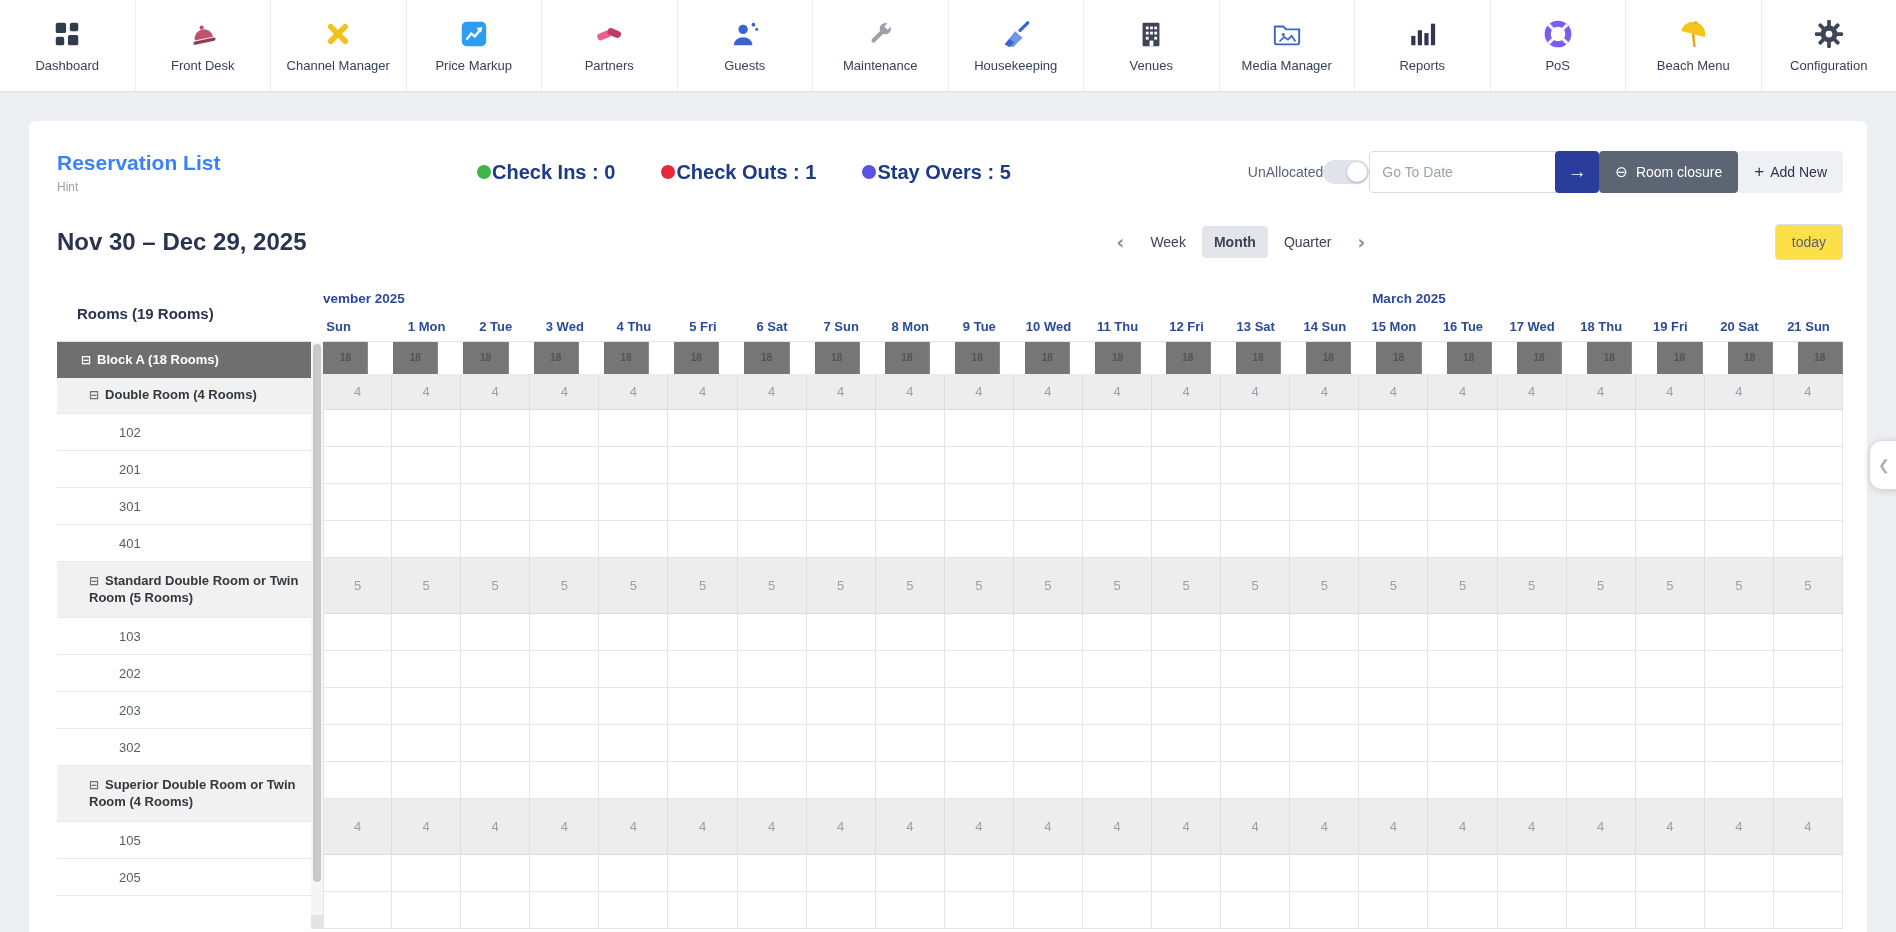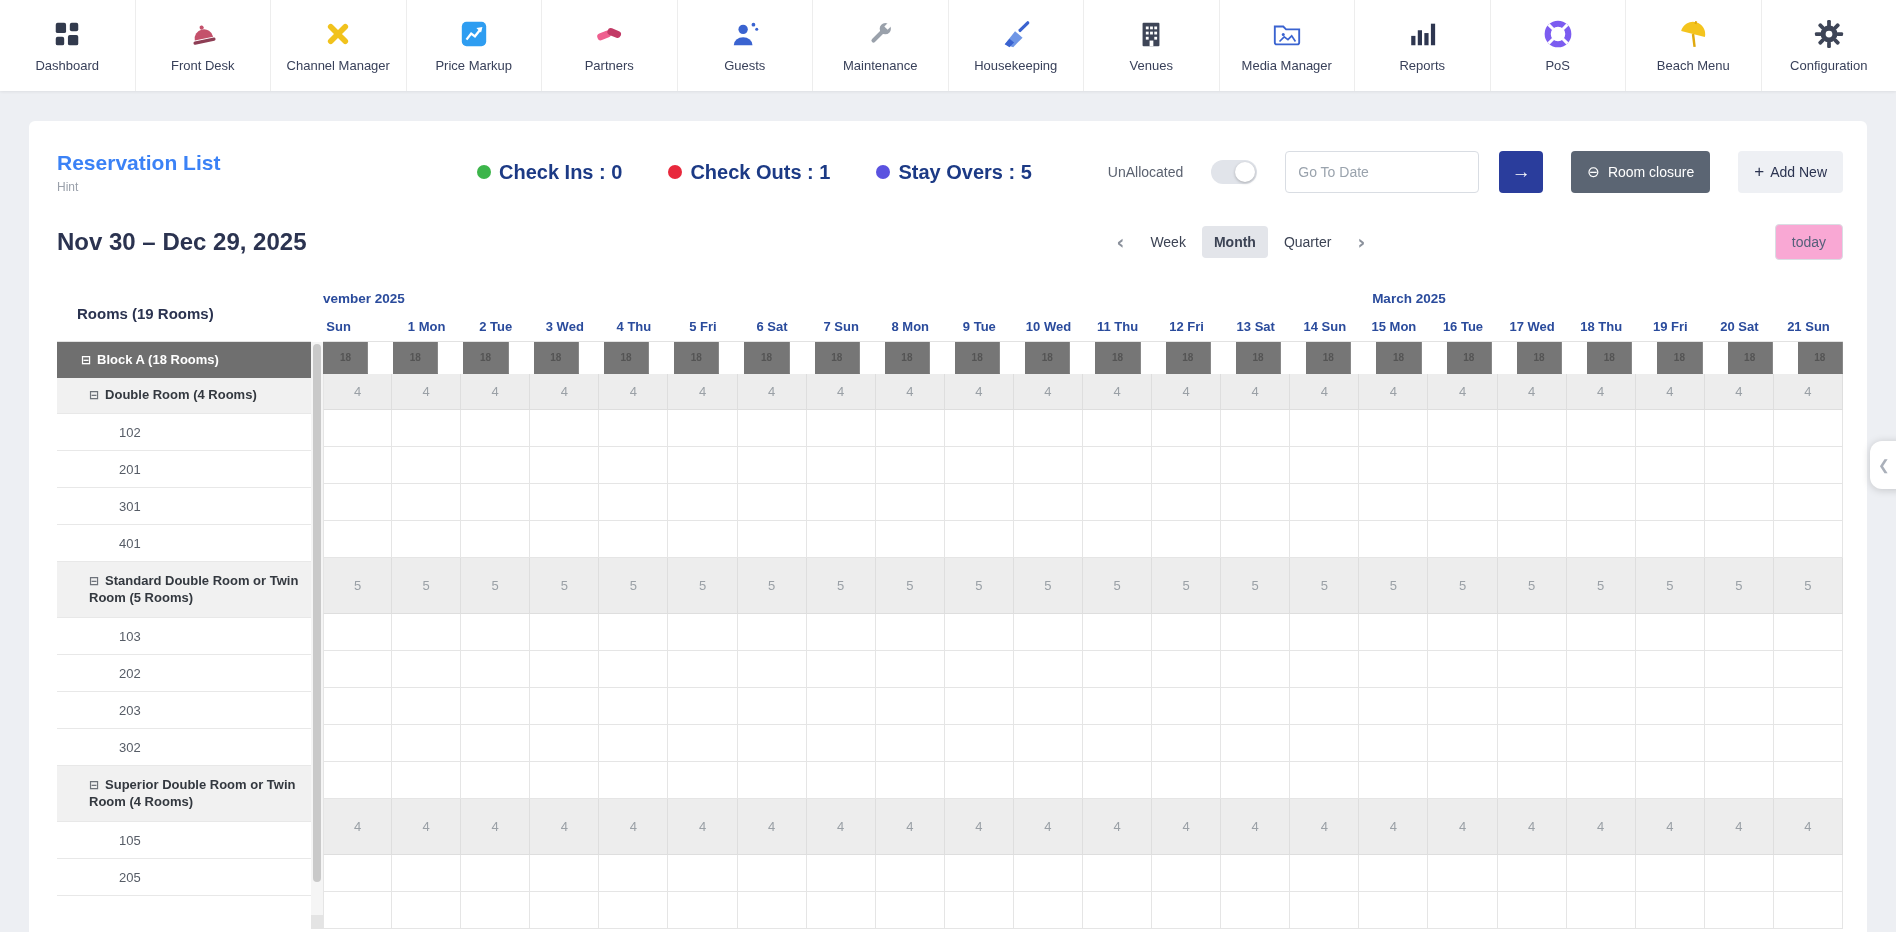--- a/index.html
+++ b/index.html
@@ -16,43 +16,43 @@
   
   .main { padding:30px 29px 0 29px; }
   .card { background:#fff; border-radius:6px; height:840px; overflow:hidden; padding:22px 24px 0 28px; }
 
   
   .header-row { display:flex; align-items:center; height:58px; }
   .title-block { width:360px; }
   .page-title { font-size:21px; font-weight:bold; color:#3b82f6; }
   .page-hint { font-size:12px; color:#9aa0aa; margin-top:5px; }
   .stats { display:flex; align-items:center; gap:46px; margin-left:60px; }
-  .stat { display:flex; align-items:center; gap:8px; font-size:20px; font-weight:bold; color:#1c3a85; }
+  .stat { display:flex; align-items:center; gap:1px; font-size:20px; font-weight:bold; color:#1c3a85; }
   .dot { width:14px; height:14px; border-radius:50%; flex:none; }
-  .controls { margin-left:auto; display:flex; align-items:center; gap:28px; }
+  .controls { margin-left:auto; display:flex; align-items:center; gap:0; }
   .unalloc-label { font-size:14px; color:#5b6270; }
   .toggle { width:46px; height:24px; border-radius:12px; background:#e1e4ea; position:relative; cursor:pointer; flex:none; }
   .toggle .knob { position:absolute; top:2px; right:2px; width:20px; height:20px; border-radius:50%; background:#fff; box-shadow:0 1px 3px rgba(0,0,0,.25); }
   .date-input { width:194px; height:42px; border:1px solid #d9dde3; border-radius:4px; padding:0 12px; font-size:14px; color:#333; font-family:"Liberation Sans",sans-serif; outline:none; }
   .date-input::placeholder { color:#9aa3ad; }
   .go-btn { width:44px; height:42px; margin-left:-8px; background:#2a3d9c; color:#fff; border:none; border-radius:4px; font-size:19px; display:flex; align-items:center; justify-content:center; cursor:pointer; }
   .closure-btn { height:42px; background:#5b6573; color:#fff; border:none; border-radius:4px; padding:0 16px; font-size:14px; display:flex; align-items:center; gap:8px; cursor:pointer; font-family:"Liberation Sans",sans-serif; }
   .closure-btn .glyph { font-family:"DejaVu Sans",sans-serif; font-size:15px; }
   .addnew-btn { height:42px; background:#eef0f4; color:#2b3350; border:none; border-radius:4px; padding:0 16px; font-size:14px; display:flex; align-items:center; gap:6px; cursor:pointer; font-family:"Liberation Sans",sans-serif; }
   .addnew-btn .glyph { font-size:17px; }
 
   
   .toolbar-row { display:flex; align-items:center; margin-top:20px; height:42px; }
   .date-range { font-size:24px; font-weight:bold; color:#2b3350; width:480px; }
   .spacer { flex:1; }
   .view-switch { display:flex; align-items:center; gap:4px; transform:translateX(85px); }
   .chev-btn { background:none; border:none; color:#8b919c; font-size:19px; font-weight:bold; padding:4px 10px; cursor:pointer; font-family:"DejaVu Sans",sans-serif; }
   .view-btn { background:none; border:none; font-size:14px; color:#3c4354; padding:8px 12px; border-radius:4px; cursor:pointer; font-family:"Liberation Sans",sans-serif; }
   .view-btn.active { background:#e3e5ea; font-weight:bold; }
-  .today-btn { border:1px solid #d9dde3; background:#f9a8d4; border-radius:4px; padding:9px 16px; font-size:14px; color:#56607a; cursor:pointer; font-family:"Liberation Sans",sans-serif; }
+  .today-btn { border:1px solid #d9dde3; background:#fde047; border-radius:4px; padding:9px 16px; font-size:14px; color:#56607a; cursor:pointer; font-family:"Liberation Sans",sans-serif; }
 
   
   .grid { margin-top:22px; display:flex; }
   .rooms-col { width:254px; flex:none; }
   .rooms-header { height:57px; display:flex; align-items:center; padding-left:20px; font-weight:bold; font-size:15px; color:#2b3350; border-bottom:1px solid #e2e2e2; }
 
   .label-row { border-bottom:1px solid #e8e8e8; display:flex; flex-direction:column; justify-content:center; font-size:13px; padding-left:24px; padding-right:8px; }
   .label-row.block { height:36px; background:#6f6f6f; color:#fff; font-weight:bold; border-bottom-color:#6f6f6f; }
   .label-row.group { height:36px; background:#f1f1f1; color:#33383f; font-weight:bold; padding-left:32px; line-height:1.3; }
   .label-row.group.tall { height:56px; }

